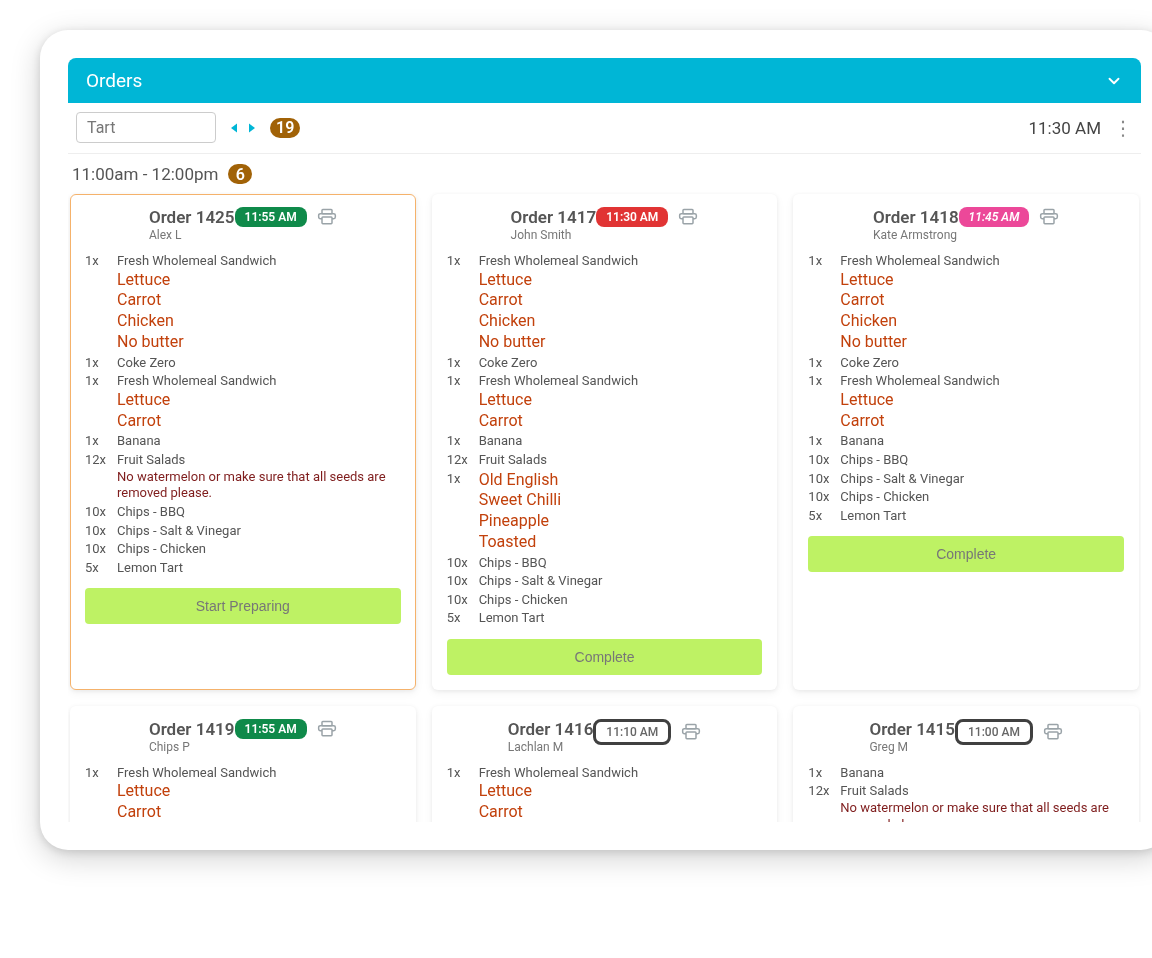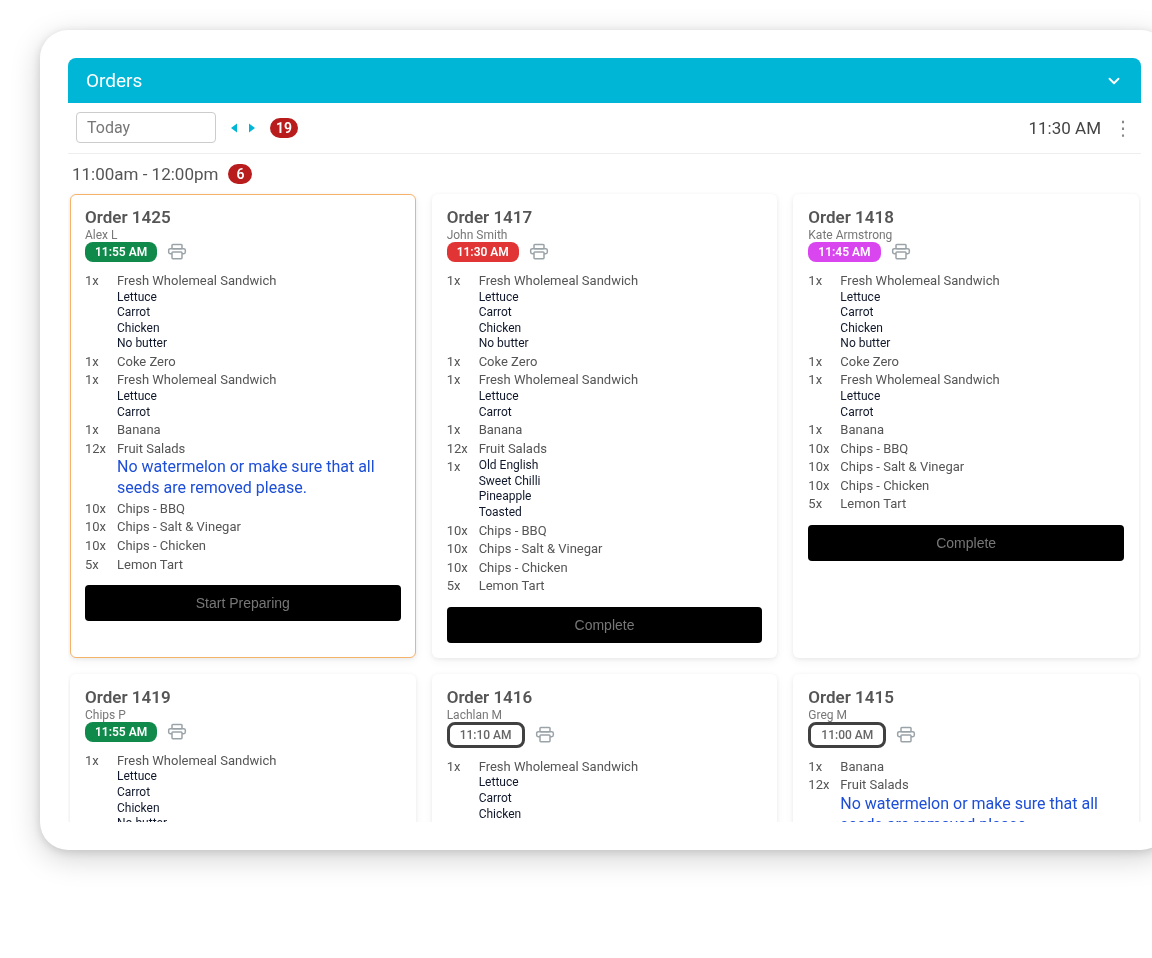--- a/index.html
+++ b/index.html
@@ -66,29 +66,29 @@
     gap: 2px;
     margin-left: 10px;
   }
   .nav-arrow {
     color: #00b6d6;
     font-size: 16px;
     cursor: pointer;
     padding: 2px;
   }
   .count-badge {
-    background: #b91c1c;
+    background: #a16207;
     color: #fff;
     border-radius: 12px;
     min-width: 24px;
     height: 20px;
     display: inline-flex;
     align-items: center;
     justify-content: center;
-    font-size: 14px;
+    font-size: 16px;
     font-weight: 600;
     padding: 0 6px;
     margin-left: 10px;
   }
   .toolbar-spacer { flex: 1; }
   .clock {
     font-size: 17px;
     color: #444;
     margin-right: 12px;
   }
@@ -126,21 +126,20 @@
     flex-direction: column;
   }
   .order-card.highlighted {
     border: 1px solid #f5b26b;
   }
   .card-header {
     display: flex;
     align-items: flex-start;
     justify-content: center;
     margin-bottom: 10px;
-    flex-direction: column;
   }
   .card-title {
     font-size: 17px;
     font-weight: 600;
     color: #555;
   }
   .card-sub {
     font-size: 12px;
     color: #777;
     margin-top: 1px;
@@ -152,21 +151,21 @@
   }
   .time-pill {
     border-radius: 8px;
     padding: 3px 10px;
     font-size: 12px;
     font-weight: 600;
     color: #fff;
   }
   .pill-green { background: #0f8a4a; }
   .pill-red { background: #e13434; }
-  .pill-orange { background: #d946ef; }
+  .pill-orange { background: #ec4899; font-style: italic; }
   .pill-outline {
     background: #fff;
     color: #666;
     border: 3px solid #404040;
     font-weight: 500;
   }
   .print-icon {
     color: #9aa3a8;
     cursor: pointer;
     display: inline-flex;
@@ -184,32 +183,32 @@
     line-height: 1.35;
   }
   .item-qty {
     min-width: 24px;
     text-align: left;
     color: #555;
   }
   .item-body { flex: 1; }
   .item-name { color: #555; }
   .item-mods {
-    color: #0f172a;
-    font-size: 12px;
-    line-height: 1.3;
-  }
-  .item-note {
-    color: #1d4ed8;
+    color: #c2410c;
     font-size: 16px;
     line-height: 1.3;
   }
+  .item-note {
+    color: #7f1d1d;
+    font-size: 13px;
+    line-height: 1.3;
+  }
   .action-btn {
     margin-top: 12px;
-    background: #000000;
+    background: #bef264;
     border: none;
     border-radius: 4px;
     padding: 10px 12px;
     font-size: 14px;
     color: #777;
     cursor: pointer;
     text-align: center;
   }
   svg { display: block; }
 </style>
@@ -222,21 +221,21 @@
     <div class="header-bar">
       <div class="header-title">Orders</div>
       <span>
         <svg class="chevron" viewBox="0 0 24 24" fill="none" stroke="#fff" stroke-width="2.5" stroke-linecap="round" stroke-linejoin="round">
             <polyline points="6 9 12 15 18 9"></polyline>
           </svg>
       </span>
     </div>
 
     <div class="toolbar">
-      <div class="date-select">Today</div>
+      <div class="date-select">Tart</div>
       <div class="nav-arrows">
         <span class="nav-arrow">
           <svg width="12" height="14" viewBox="0 0 24 24" fill="#00b6d6">
               <polygon points="18,3 6,12 18,21"></polygon>
             </svg>
         </span>
         <span class="nav-arrow">
           <svg width="12" height="14" viewBox="0 0 24 24" fill="#00b6d6">
               <polygon points="6,3 18,12 6,21"></polygon>
             </svg>

